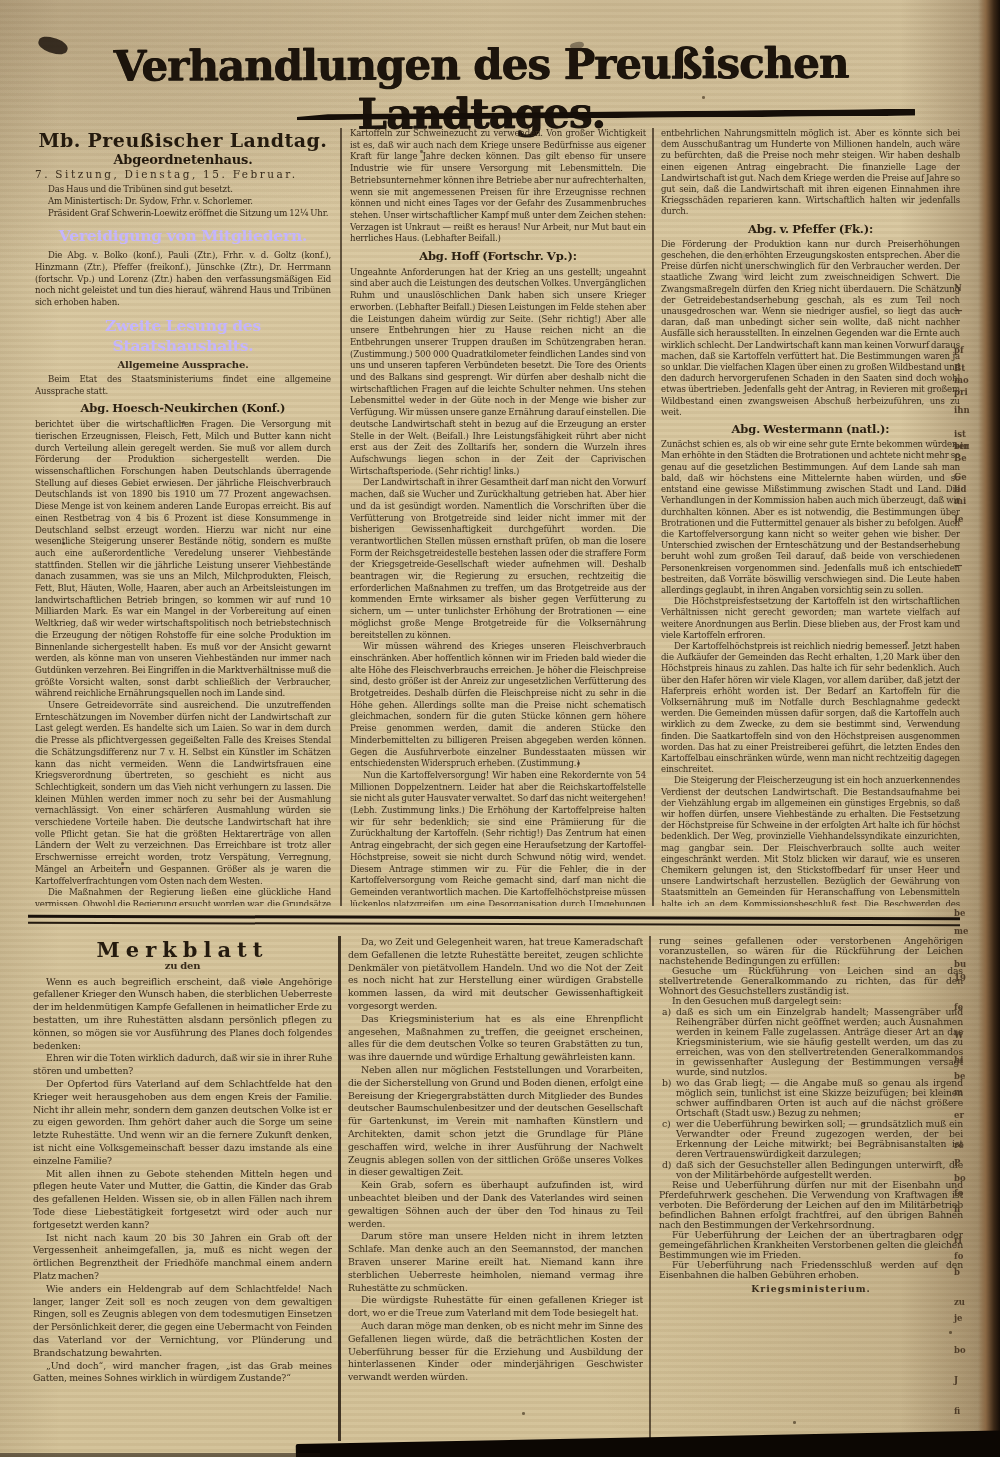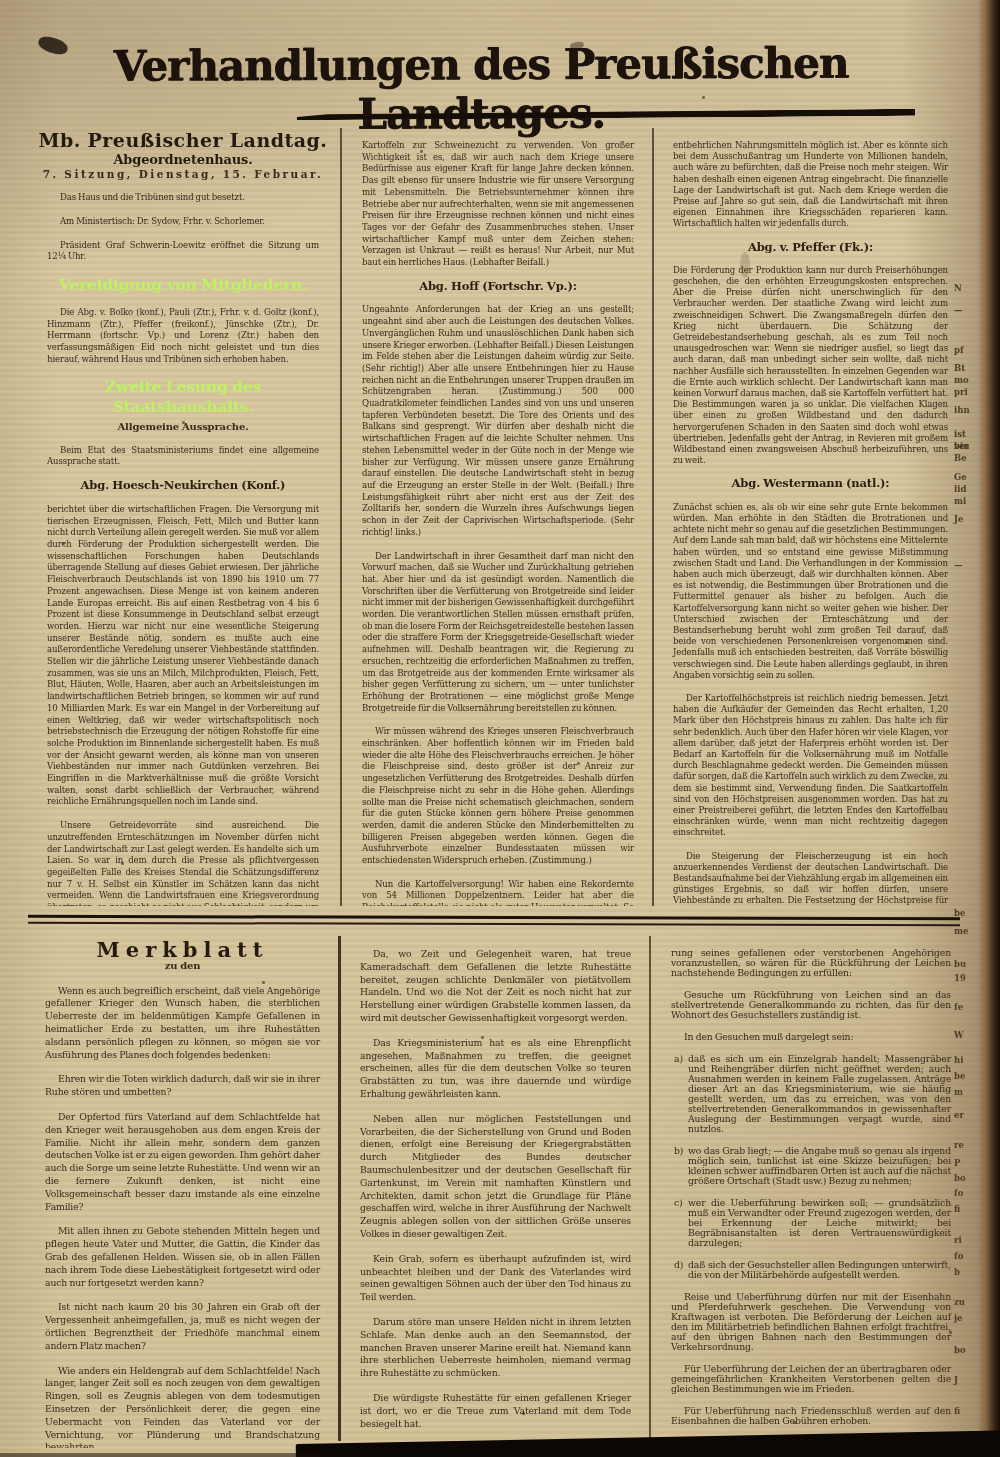--- a/index.html
+++ b/index.html
@@ -27,27 +27,27 @@
   .col-b1{left:33px;top:936px;width:299px;height:512px;font-size:9.3px;line-height:12.8px;}
   .col-b2{left:348px;top:936px;width:295px;height:512px;font-size:9.3px;line-height:12.8px;}
   .col-b3{left:659px;top:936px;width:304px;height:512px;font-size:9.3px;line-height:10px;}
   .vrule{position:absolute;width:1.5px;background:rgba(58,44,28,.75);}
   .vr-t1{left:340px;top:128px;height:778px;}
   .vr-t2{left:652px;top:128px;height:778px;}
   .vr-b1{left:338px;top:936px;height:505px;width:2.5px;background:rgba(38,27,15,.85);}
   .vr-b2{left:649px;top:936px;height:505px;}
   .hr-double-a{position:absolute;left:28px;top:916px;width:932px;height:3px;background:#1a120b;transform:rotate(0.15deg);}
   .hr-double-b{position:absolute;left:28px;top:923px;width:932px;height:1.6px;background:#241a10;transform:rotate(0.15deg);}
-  .blk{margin:12px;}
+  .blk{margin:0;}
   .blk.h1{font-size:19px;font-weight:bold;text-align:center;text-indent:0;letter-spacing:.5px;
     color:#241a0e;margin:2px 0 2px;line-height:1.15;}
-  .blk.h2{font-size:15.5px;font-weight:bold;text-align:center;text-indent:0;color:#bef264;
+  .blk.h2{font-size:15.5px;font-weight:bold;text-align:center;text-indent:0;color:#c4b5fd;
     margin:7px 0 4px;line-height:1.28;letter-spacing:-0.2px;}
   .blk.h2s{font-size:13px;font-weight:bold;text-align:center;text-indent:0;color:#241a0e;margin:1px 0 3px;}
-  .blk.date{font-size:10.5px;font-weight:bold;text-align:center;text-indent:0;letter-spacing:2.5px;margin:2px 0 4px;}
+  .blk.date{font-size:10.5px;font-weight:normal;text-align:left;text-indent:0;letter-spacing:2.5px;margin:2px 0 4px;}
   .blk.sub{font-size:10px;font-weight:bold;text-align:center;text-indent:0;margin:3px 0 3px;}
   .blk.mh{font-size:21px;font-weight:bold;text-align:center;text-indent:0;letter-spacing:6px;
     color:#241a0e;margin:8px 0 1px;}
   .blk.h3{font-size:11.5px;font-weight:bold;text-align:center;text-indent:0;color:#2a1f11;margin:6px 0 4px;}
   .blk.p{text-indent:13px;}
   .blk.pc{text-indent:0;}
   .blk.li{position:relative;padding-left:17px;text-indent:0;margin-top:1px;}
   .blk.li .marker{position:absolute;left:3px;}
   .blk.sig{font-weight:bold;text-align:center;text-indent:0;margin-top:4px;letter-spacing:1px;}
   .edge-strip{position:absolute;right:0;top:0;width:22px;height:1457px;
@@ -104,20 +104,21 @@
         <div class="blk p">Wir müssen während des Krieges unseren Fleischverbrauch einschränken. Aber hoffentlich können wir im Frieden bald wieder die alte Höhe des Fleischverbrauchs erreichen. Je höher die Fleischpreise sind, desto größer ist der Anreiz zur ungesetzlichen Verfütterung des Brotgetreides. Deshalb dürfen die Fleischpreise nicht zu sehr in die Höhe gehen. Allerdings sollte man die Preise nicht schematisch gleichmachen, sondern für die guten Stücke können gern höhere Preise genommen werden, damit die anderen Stücke den Minderbemittelten zu billigeren Preisen abgegeben werden können. Gegen die Ausfuhrverbote einzelner Bundesstaaten müssen wir entschiedensten Widerspruch erheben. (Zustimmung.)</div>
         <div class="blk p">Nun die Kartoffelversorgung! Wir haben eine Rekordernte von 54 Millionen Doppelzentnern. Leider hat aber die Reichskartoffelstelle sie nicht als guter Hausvater verwaltet. So darf das nicht weitergehen! (Lebh. Zustimmung links.) Die Erhöhung der Kartoffelpreise halten wir für sehr bedenklich; sie sind eine Prämiierung für die Zurückhaltung der Kartoffeln. (Sehr richtig!) Das Zentrum hat einen Antrag eingebracht, der sich gegen eine Heraufsetzung der Kartoffel-Höchstpreise, soweit sie nicht durch Schwund nötig wird, wendet. Diesem Antrage stimmen wir zu. Für die Fehler, die in der Kartoffelversorgung vom Reiche gemacht sind, darf man nicht die Gemeinden verantwortlich machen. Die Kartoffelhöchstpreise müssen lückenlos platzgreifen, um eine Desorganisation durch Umgehungen zu verhüten. Der Zuckerrübenbau muß auf die alte Höhe kommen. Die Erhöhung der Rohzuckerpreise darf wirklich nicht eine Verteuerung für den Verbraucher herbeiführen. Höchste Förderung verdient der Gemüsebau als Ersatz für den Fleischausfall. Unter Umständen müssen Zuschüsse aus Staatsmitteln gewährt werden, damit der minderbemittelten Bevölkerung die Versorgung mit un-</div>
       </div>
     <div class="vrule vr-t2"></div>
     <div class="col col-t3">
         <div class="blk pc">entbehrlichen Nahrungsmitteln möglich ist. Aber es könnte sich bei dem Ausschußantrag um Hunderte von Millionen handeln, auch wäre zu befürchten, daß die Preise noch mehr steigen. Wir haben deshalb einen eigenen Antrag eingebracht. Die finanzielle Lage der Landwirtschaft ist gut. Nach dem Kriege werden die Preise auf Jahre so gut sein, daß die Landwirtschaft mit ihren eigenen Einnahmen ihre Kriegsschäden reparieren kann. Wirtschaftlich halten wir jedenfalls durch.</div>
         <div class="blk h3">Abg. v. Pfeffer (Fk.):</div>
         <div class="blk pc">Die Förderung der Produktion kann nur durch Preiserhöhungen geschehen, die den erhöhten Erzeugungskosten entsprechen. Aber die Preise dürfen nicht unerschwinglich für den Verbraucher werden. Der staatliche Zwang wird leicht zum zweischneidigen Schwert. Die Zwangsmaßregeln dürfen den Krieg nicht überdauern. Die Schätzung der Getreidebestandserhebung geschah, als es zum Teil noch unausgedroschen war. Wenn sie niedriger ausfiel, so liegt das auch daran, daß man unbedingt sicher sein wollte, daß nicht nachher Ausfälle sich herausstellten. In einzelnen Gegenden war die Ernte auch wirklich schlecht. Der Landwirtschaft kann man keinen Vorwurf daraus machen, daß sie Kartoffeln verfüttert hat. Die Bestimmungen waren ja so unklar. Die vielfachen Klagen über einen zu großen Wildbestand und den dadurch hervorgerufenen Schaden in den Saaten sind doch wohl etwas übertrieben. Jedenfalls geht der Antrag, in Revieren mit großem Wildbestand einen zwangsweisen Abschuß herbeizuführen, uns zu weit.</div>
         <div class="blk h3">Abg. Westermann (natl.):</div>
         <div class="blk pc">Zunächst schien es, als ob wir eine sehr gute Ernte bekommen würden. Man erhöhte in den Städten die Brotrationen und achtete nicht mehr so genau auf die gesetzlichen Bestimmungen. Auf dem Lande sah man bald, daß wir höchstens eine Mittelernte haben würden, und so entstand eine gewisse Mißstimmung zwischen Stadt und Land. Die Verhandlungen in der Kommission haben auch mich überzeugt, daß wir durchhalten können. Aber es ist notwendig, die Bestimmungen über Brotrationen und die Futtermittel genauer als bisher zu befolgen. Auch die Kartoffelversorgung kann nicht so weiter gehen wie bisher. Der Unterschied zwischen der Ernteschätzung und der Bestandserhebung beruht wohl zum großen Teil darauf, daß beide von verschiedenen Personenkreisen vorgenommen sind. Jedenfalls muß ich entschieden bestreiten, daß Vorräte böswillig verschwiegen sind. Die Leute haben allerdings geglaubt, in ihren Angaben vorsichtig sein zu sollen.</div>
+        <div class="blk p">Die Höchstpreisfestsetzung der Kartoffeln ist den wirtschaftlichen Verhältnissen nicht gerecht geworden; man wartete vielfach auf weitere Anordnungen aus Berlin. Diese blieben aus, der Frost kam und viele Kartoffeln erfroren.</div>
         <div class="blk p">Der Kartoffelhöchstpreis ist reichlich niedrig bemessen. Jetzt haben die Aufkäufer der Gemeinden das Recht erhalten, 1,20 Mark über den Höchstpreis hinaus zu zahlen. Das halte ich für sehr bedenklich. Auch über den Hafer hören wir viele Klagen, vor allem darüber, daß jetzt der Haferpreis erhöht worden ist. Der Bedarf an Kartoffeln für die Volksernährung muß im Notfalle durch Beschlagnahme gedeckt werden. Die Gemeinden müssen dafür sorgen, daß die Kartoffeln auch wirklich zu dem Zwecke, zu dem sie bestimmt sind, Verwendung finden. Die Saatkartoffeln sind von den Höchstpreisen ausgenommen worden. Das hat zu einer Preistreiberei geführt, die letzten Endes den Kartoffelbau einschränken würde, wenn man nicht rechtzeitig dagegen einschreitet.</div>
         <div class="blk p">Die Steigerung der Fleischerzeugung ist ein hoch anzuerkennendes Verdienst der deutschen Landwirtschaft. Die Bestandsaufnahme bei der Viehzählung ergab im allgemeinen ein günstiges Ergebnis, so daß wir hoffen dürfen, unsere Viehbestände zu erhalten. Die Festsetzung der Höchstpreise für Schweine in der erfolgten Art halte ich für höchst bedenklich. Der Weg, provinzielle Viehhandelssyndikate einzurichten, mag gangbar sein. Der Fleischverbrauch sollte auch weiter eingeschränkt werden. Mit Stolz blicken wir darauf, wie es unseren Chemikern gelungen ist, den Stickstoffbedarf für unser Heer und unsere Landwirtschaft herzustellen. Bezüglich der Gewährung von Staatsmitteln an Gemeinden für Heranschaffung von Lebensmitteln halte ich an dem Kommissionsbeschluß fest. Die Beschwerden des Krieges werden noch wachsen, aber sie erscheinen gering gegenüber denen, die unsere Krieger im Felde ohne Murren ertragen. (Beifall.)</div>
       </div>
   </div>
 
   <div class="hr-double-a"></div>
   <div class="hr-double-b"></div>
 
   <div class="botsec">
     <div class="col col-b1">

